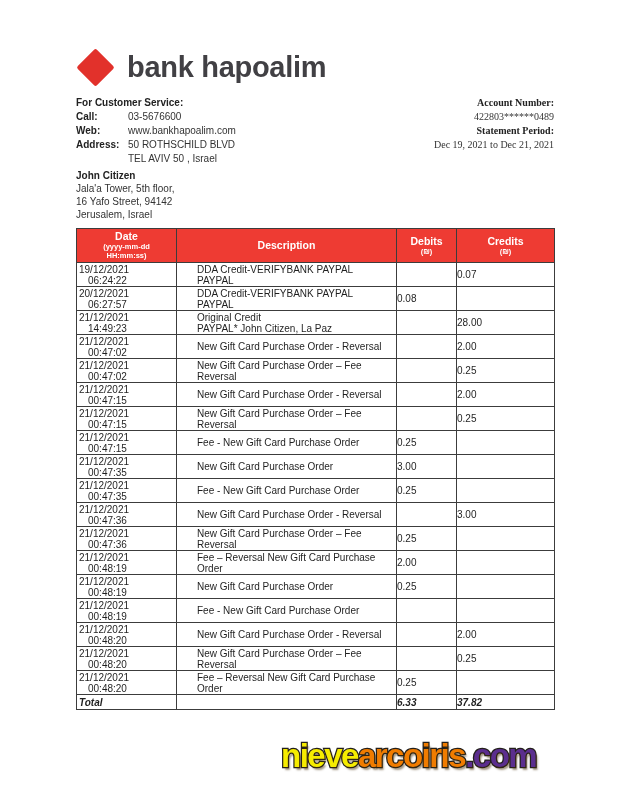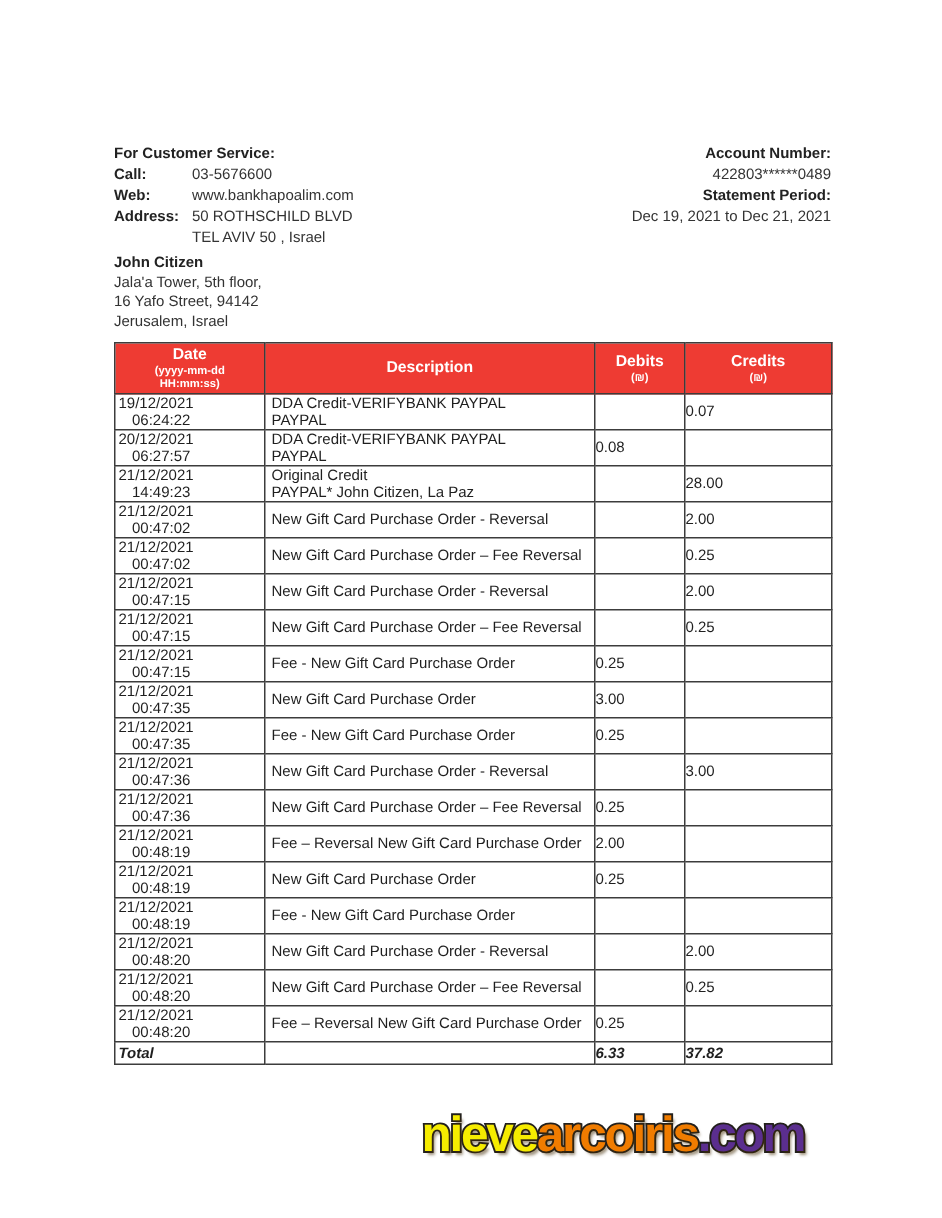--- a/index.html
+++ b/index.html
@@ -11,54 +11,58 @@
   .logo { position: absolute; left: 76px; top: 50px; display: flex; align-items: center; }
   .diamond { width: 27px; height: 27px; background: var(--logo-diamond, #e2312b); transform: rotate(45deg); margin: 4px 8px 4px 6px; border-radius: 2px; }
   .logo-text { font-size: 29px; font-weight: 600; color: #414044; letter-spacing: -0.3px; padding-left: 10px; }
 
   
   .info-row { position: absolute; left: 76px; top: 96px; width: 478px; display: flex; justify-content: space-between; font-size: 10px; line-height: 14px; gap: 24px; }
   .cs-title { font-weight: bold; color: #222; }
   .cs-grid { display: grid; grid-template-columns: 52px auto; }
   .cs-label { font-weight: bold; color: #222; }
   .cs-value { color: #333; }
-  .acct { text-align: right; }
+  .acct { text-align: right; font-family: Liberation Serif, serif; }
   .acct-label { font-weight: bold; color: #222; }
   .acct-value { color: #333; }
 
   
   .customer { position: absolute; left: 76px; top: 169px; font-size: 10px; line-height: 13px; color: #333; }
   .customer .name { font-weight: bold; color: #222; }
 
   
   .table-wrap { position: absolute; left: 76px; top: 228px; width: 478px; }
   table { border-collapse: collapse; width: 478px; table-layout: fixed; }
   table, th, td { border: 1px solid #3c3c3c; }
   table { border: 1.5px solid #1a1a1a; }
   th { background: var(--brand-red, #ee3b33); color: #fff; vertical-align: middle; height: 34px; padding: 2px 1px; }
   .h-main { font-size: 10.5px; font-weight: bold; line-height: 11px; }
   .h-sub { font-size: 7.5px; font-weight: bold; line-height: 9px; }
   td { height: 24px; font-size: 10px; color: #1f1f1f; vertical-align: middle; overflow: hidden; }
   .cell-date { vertical-align: top; padding: 1px 1px 0 2px; line-height: 11px; }
   .cell-date .time { padding-left: 9px; }
-  .cell-desc { padding-left: 4px; line-height: 11px; }
+  .cell-desc { padding-left: 20px; line-height: 11px; }
   .cell-num { text-align: left; padding-right: 3px; }
   .total-row td { height: 15px; font-weight: bold; font-style: italic; }
   .total-row .cell-label { padding-left: 2px; font-size: 10px; }
 
   .page-num { width: 478px; text-align: right; font-size: 10px; color: #333; margin-top: 5px; }
 
   
   .watermark { position: absolute; left: 281px; top: 737px; font-size: 33px; font-weight: 800; letter-spacing: -1.5px; white-space: nowrap; -webkit-text-stroke: 2.5px #23201c; paint-order: stroke fill; text-shadow: 2px 3px 2px rgba(70,45,5,0.5); }
 </style>
 </head>
 <body>
 
 <div class="page">
 
+  <div class="logo">
+    <div class="diamond"></div>
+    <div class="logo-text">bank hapoalim</div>
+  </div>
 
   <div class="info-row">
     <div class="cs">
       <div class="cs-title">For Customer Service:</div>
       <div class="cs-grid">
         <div class="cs-label">Call:</div>
         <div class="cs-value">03-5676600</div>
         <div class="cs-label">Web:</div>
         <div class="cs-value">www.bankhapoalim.com</div>
         <div class="cs-label">Address:</div>

